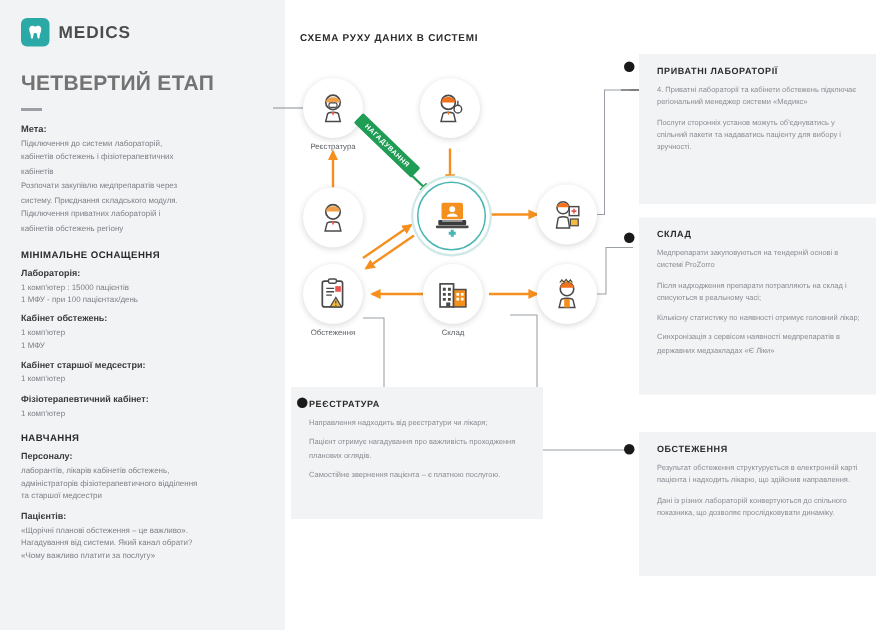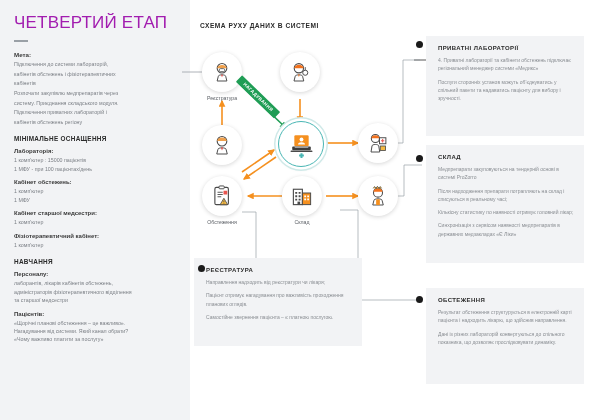--- a/index.html
+++ b/index.html
@@ -22,21 +22,21 @@
   }
   .logo-row{display:flex;align-items:center;gap:6px;margin-bottom:16px;}
   .logo-mark{
     width:19px;height:19px;border-radius:4px;background:#2aa9a6;
     display:flex;align-items:center;justify-content:center;flex:0 0 auto;
   }
   .logo-text{
     font-size:11.5px;font-weight:bold;letter-spacing:.6px;color:#4b4b4b;
   }
   .sb-title{
-    font-size:17px;font-weight:normal;line-height:1.25;color:#a21caf;
+    font-size:14px;font-weight:bold;line-height:1.25;color:#737373;
     letter-spacing:.2px;margin:0 0 7px 0;
   }
   .rule{width:14px;height:2px;background:#9aa0a6;margin:0 0 9px 0;}
   .sb-h{font-size:6.2px;font-weight:bold;color:#3a3a3a;margin:0 0 2px 0;}
   .sb-h2{font-size:6.4px;font-weight:bold;color:#2b2b2b;letter-spacing:.3px;margin:9px 0 4px 0;}
   .sb-p{font-size:5.3px;line-height:1.62;color:#7b7f85;margin:0 0 1px 0;}
   .sb-sub{font-size:6.0px;font-weight:bold;color:#3a3a3a;margin:6px 0 2px 0;}
   .sb-li{font-size:5.3px;line-height:1.6;color:#7b7f85;margin:0;}
 
   
@@ -86,20 +86,28 @@
   }
   svg{display:block;overflow:visible;}
 </style>
 </head>
 <body>
 
 <div class="page">
 
   <div class="sidebar">
 
+    <div class="logo-row">
+      <span class="logo-mark">
+        <svg width="12" height="12" viewBox="0 0 24 24" aria-hidden="true">
+          <path d="M12 3.4c-2.3 0-3.1-1-5-1C4.6 2.4 3 4.3 3 7.2c0 2.6 1 4 1.6 6.2.5 1.8.4 4.1.9 5.4.4 1.1 1.9 1.2 2.3 0 .5-1.5.5-3.5 1-5.3.3-1 .9-1.4 2.1-1.4h.2c1.2 0 1.8.4 2.1 1.4.5 1.8.5 3.8 1 5.3.4 1.2 1.9 1.1 2.3 0 .5-1.3.4-3.6.9-5.4.6-2.2 1.6-3.6 1.6-6.2 0-2.9-1.6-4.8-4-4.8-1.9 0-2.7 1-5 1z" fill="#ffffff"></path>
+        </svg>
+      </span>
+      <span class="logo-text">MEDICS</span>
+    </div>
 
     <div class="sb-title">ЧЕТВЕРТИЙ ЕТАП</div>
     <div class="rule"></div>
 
     <div class="sb-h">Мета:</div>
     <div>
       <div class="sb-p">Підключення до системи лабораторій,</div>
       <div class="sb-p">кабінетів обстежень і фізіотерапевтичних</div>
       <div class="sb-p">кабінетів</div>
       <div class="sb-p">Розпочати закупівлю медпрепаратів через</div>

